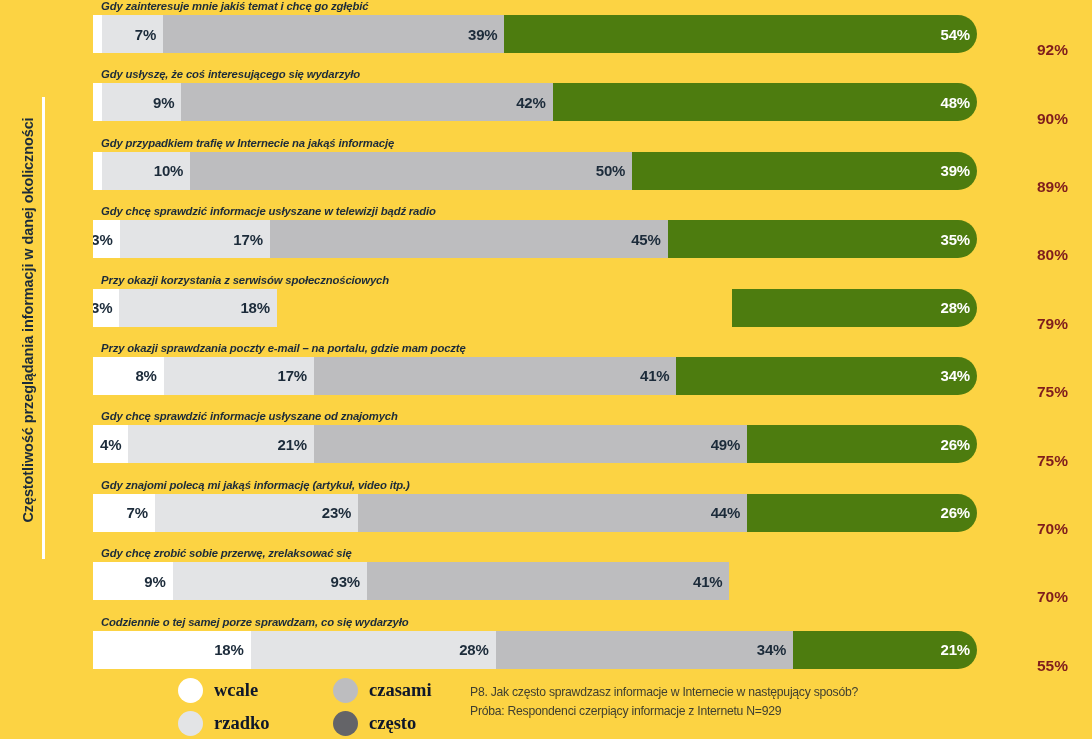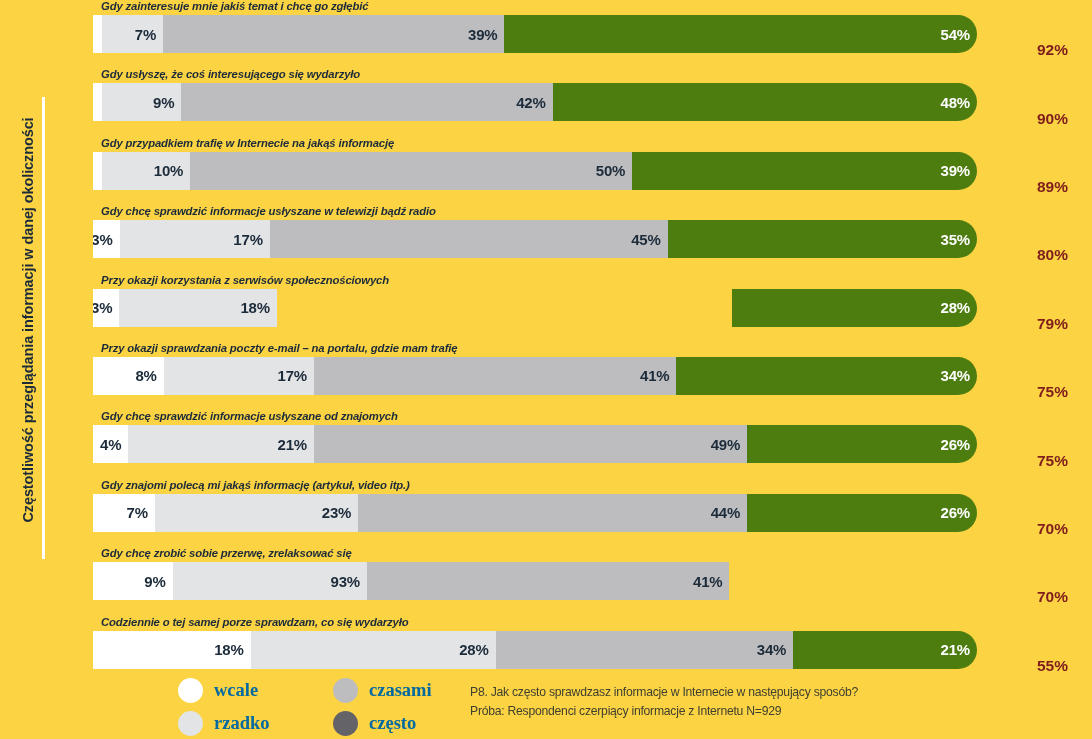--- a/index.html
+++ b/index.html
@@ -150,21 +150,21 @@
     flex: 0 0 auto;
   }
   .legend-dot.d-wcale   { background: #ffffff; }
   .legend-dot.d-rzadko  { background: #e3e4e6; }
   .legend-dot.d-czasami { background: #bdbdbf; }
   .legend-dot.d-czesto  { background: #646468; }
   .legend-text {
     font-family: "Liberation Serif", serif;
     font-size: 18.5px;
     font-weight: bold;
-    color: #0369a1;
+    color: #0f172a;
   }
 
   
   .footnote {
     position: absolute;
     left: 470px;
     top: 683px;
     width: 560px;
     font-size: 12.2px;
     color: #3f3f30;
@@ -223,21 +223,21 @@
       <div class="row">
         <div class="row-label">Przy okazji korzystania z serwisów społecznościowych</div>
         <div class="bar-track">
           <div class="seg s-wcale" style="width: 26.52px;">3%</div>
           <div class="seg s-rzadko" style="width: 159.12px;">18%</div>
           <div class="seg s-czasami" style="width: 459.68px; margin-top: 38px;">52%</div>
           <div class="seg s-czesto" style="width: 247.52px;">28%</div>
         </div>
       </div>
       <div class="row">
-        <div class="row-label">Przy okazji sprawdzania poczty e-mail – na portalu, gdzie mam trafię</div>
+        <div class="row-label">Przy okazji sprawdzania poczty e-mail – na portalu, gdzie mam pocztę</div>
         <div class="bar-track">
           <div class="seg s-wcale" style="width: 70.72px;">8%</div>
           <div class="seg s-rzadko" style="width: 150.28px;">17%</div>
           <div class="seg s-czasami" style="width: 362.44px;">41%</div>
           <div class="seg s-czesto" style="width: 300.56px;">34%</div>
         </div>
       </div>
       <div class="row">
         <div class="row-label">Gdy chcę sprawdzić informacje usłyszane od znajomych</div>
         <div class="bar-track">

